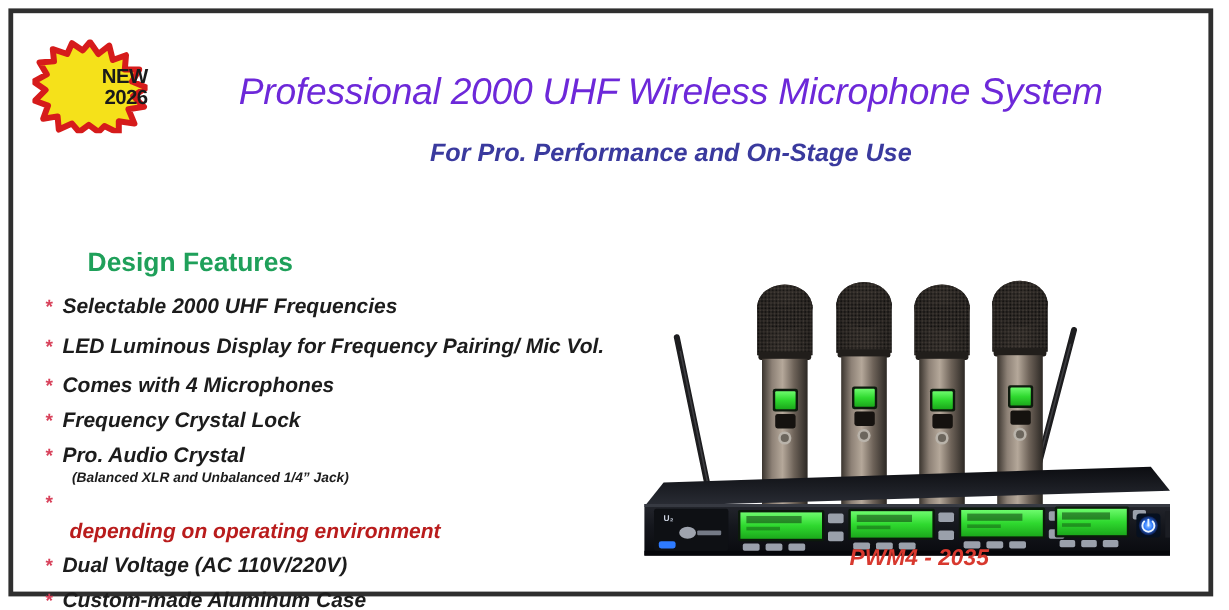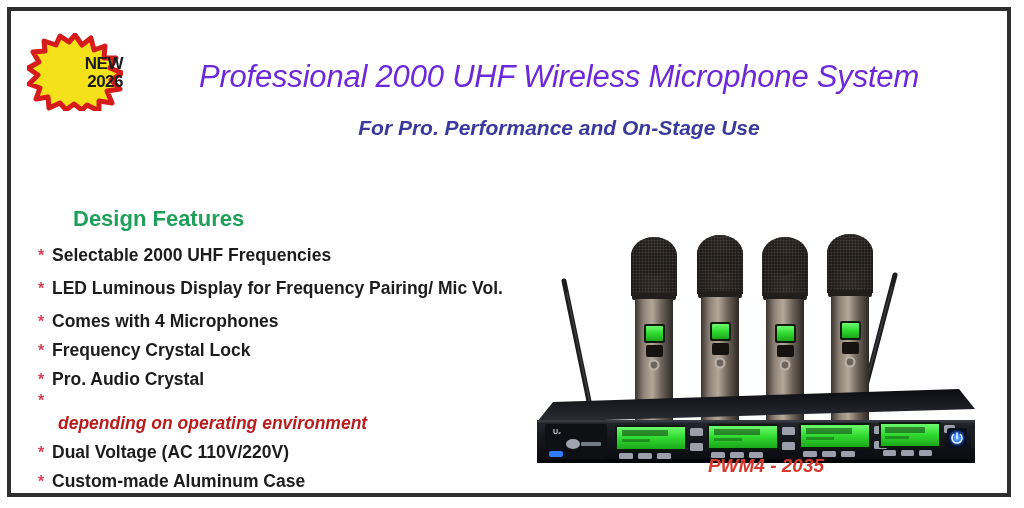--- a/index.html
+++ b/index.html
@@ -63,21 +63,21 @@
   }
   .feat{
     display:flex;align-items:baseline;
     margin-bottom:7px;
   }
   .feat .star{
     color:#D8415A;font-size:16px;font-weight:bold;
     width:14px;flex:0 0 14px;
   }
   .feat .txt{
-    color:#1c1c1c;font-weight:bold;
+    color:#1c1c1c;font-weight:bold;font-style:italic;
     font-size:17.5px;line-height:22px;
     white-space:nowrap;
   }
   .feat.tight{margin-bottom:2px;}
   .feat.gap{margin-top:11px;}
   .subnote{
     color:#1c1c1c;font-weight:bold;font-style:italic;
     font-size:11.5px;line-height:15px;
     margin:0 0 4px 22px;
   }
@@ -140,20 +140,21 @@
 
     <div class="feat">
       <span class="star">*</span>
       <span class="txt">Frequency Crystal Lock</span>
     </div>
 
     <div class="feat tight">
       <span class="star">*</span>
       <span class="txt">Pro. Audio Crystal</span>
     </div>
+    <div class="subnote">(Balanced XLR and Unbalanced 1/4” Jack)</div>
 
     <div class="feat tight">
       <span class="star">*</span>
     </div>
     <div class="cont-line">depending on operating environment</div>
 
     <div class="feat">
       <span class="star">*</span>
       <span class="txt">Dual Voltage (AC 110V/220V)</span>
     </div>

